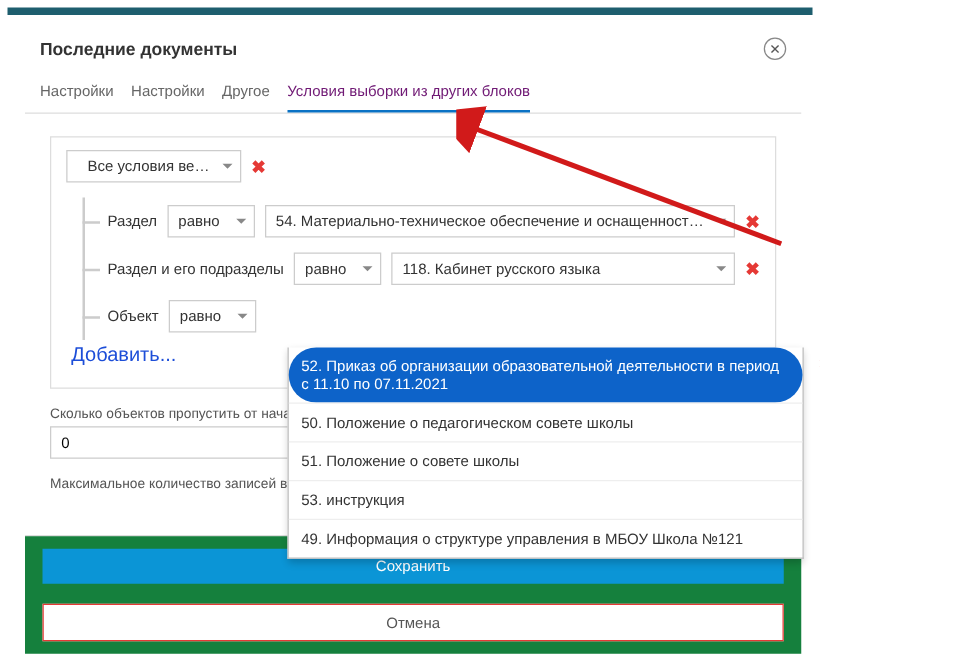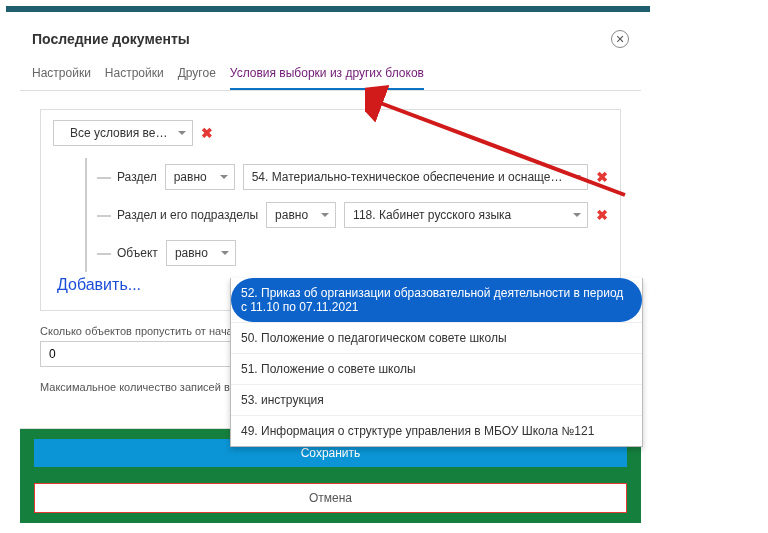--- a/index.html
+++ b/index.html
@@ -14,21 +14,21 @@
   .tab { padding: 8px 0; font-size: 12px; color:#666; cursor:pointer; }
   .tab.active { color:#701a75; border-bottom: 2px solid #0b72c4; font-weight:400; }
   .annot-arrow { position:absolute; left: 345px; top: 55px; pointer-events:none; }
 
   .content { padding: 18px 20px 10px 20px; }
   .cond-box { border: 1px solid #ddd; padding: 10px 12px 14px 12px; }
   .row { display:flex; align-items:center; gap: 8px; margin-bottom: 12px; }
   .select { border:1px solid #ccc; background:#fff; padding: 5px 22px 5px 8px; font-size:12px; color:#333; position:relative; cursor:pointer; white-space:nowrap; overflow:hidden; text-overflow:ellipsis; }
   .select::after { content:''; position:absolute; right:6px; top:50%; transform:translateY(-50%); border-left:4px solid transparent; border-right:4px solid transparent; border-top:4px solid #888; }
   .x-icon { color:#e53935; font-weight:bold; font-size:14px; cursor:pointer; }
-  .tree-line { border-left: 2px solid #ccc; margin-left: 32px; padding-left: 12px; }
+  .tree-line { border-left: 2px solid #ccc; margin-left: 13px; padding-left: 0; }
   .branch { display:flex; align-items:center; gap:8px; padding: 6px 0; position:relative; }
   .branch::before { content:''; position:absolute; left:-2px; top:50%; width:14px; height:2px; background:#ccc; }
   .label { font-size:12px; color:#333; padding-left: 18px; }
   .flex1 { flex:1; min-width:0; }
 
   .dropdown-open { position:absolute; left: 210px; top: 258px; width: 413px; z-index: 20; }
   .dd-input { border:1px solid #bbb; background:#fff; padding:5px 22px 5px 8px; font-size:12px; font-style:italic; color:#999; position:relative; border-bottom:1px solid #ddd;}
   .dd-input::after { content:''; position:absolute; right:6px; top:50%; transform:translateY(-50%); border-left:4px solid transparent; border-right:4px solid transparent; border-bottom:4px solid #888; }
   .dd-list { border:1px solid #bbb; border-top:none; background:#fff; box-shadow: 0 3px 6px rgba(0,0,0,0.2); }
   .dd-item { padding: 8px 10px; font-size:12px; cursor:pointer; }

